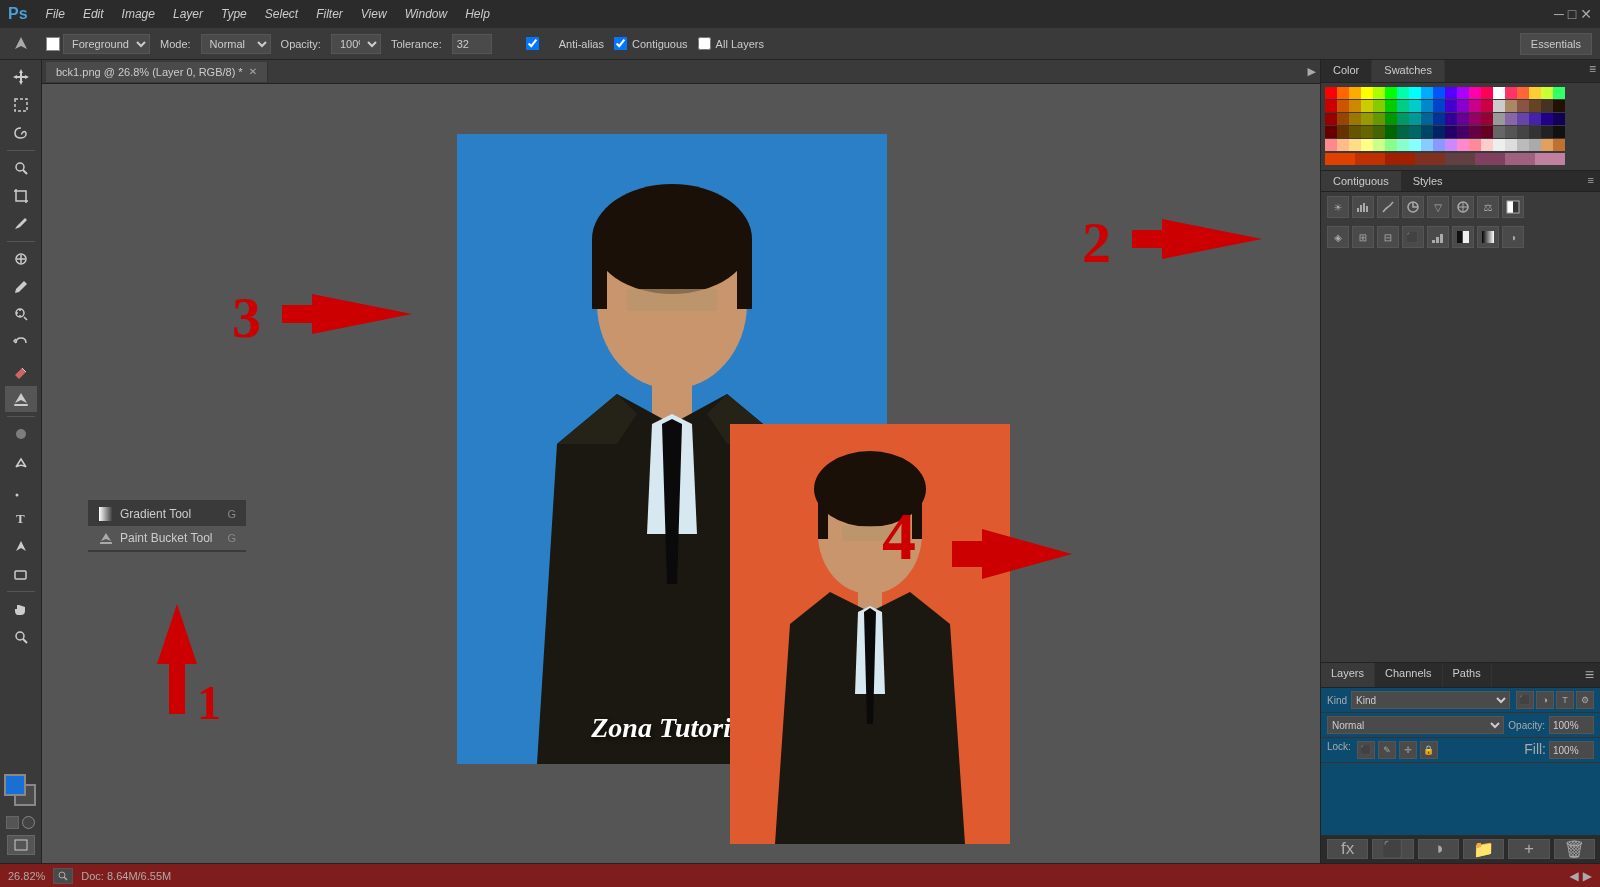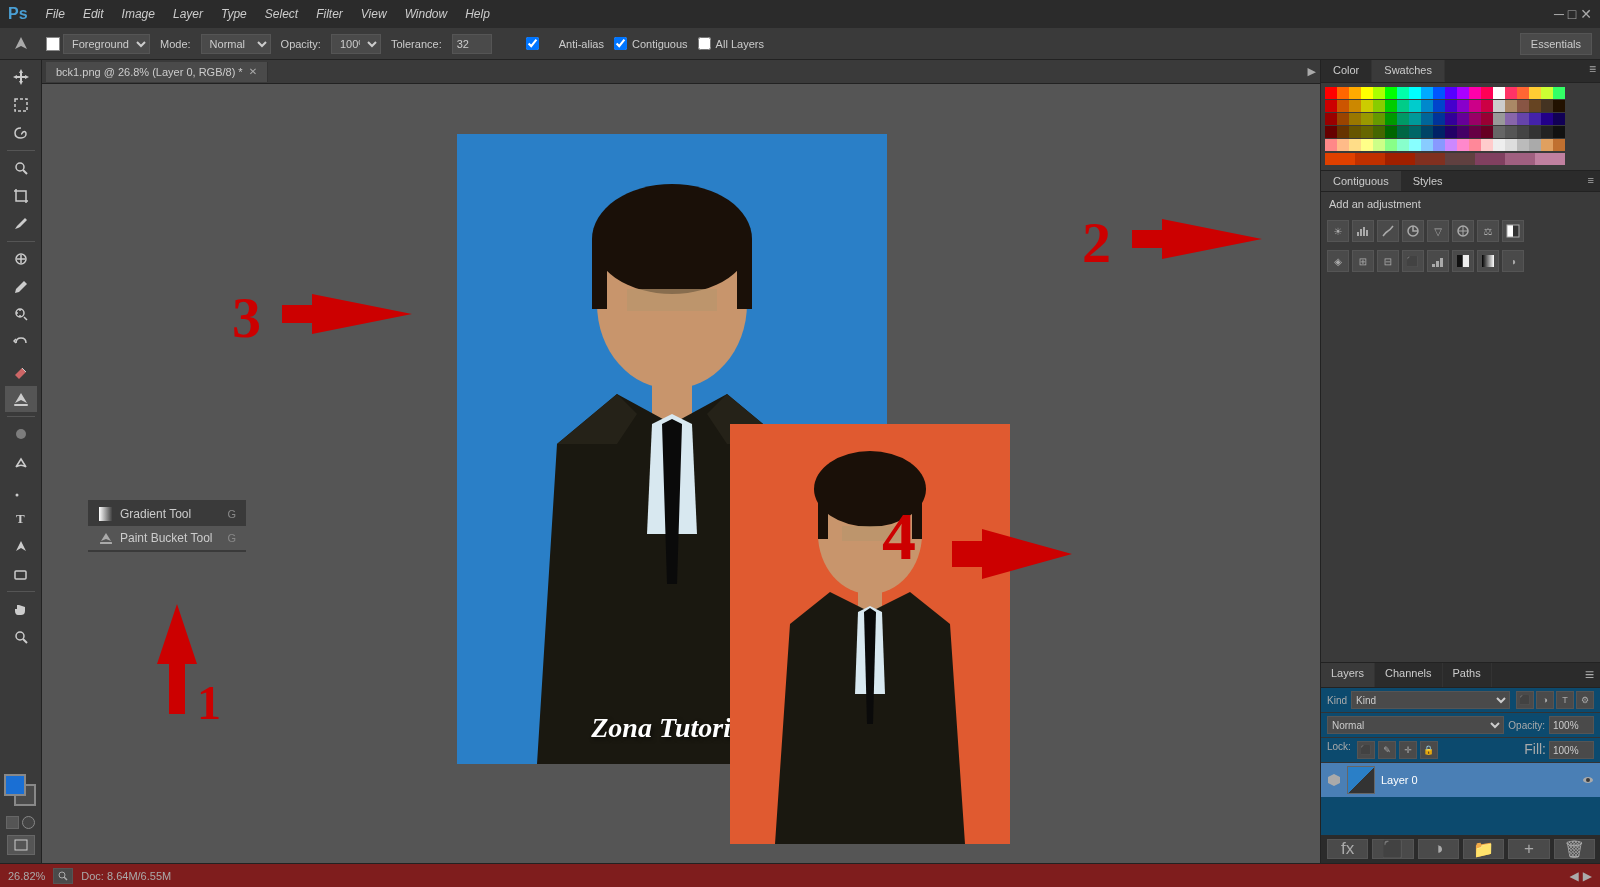--- a/index.html
+++ b/index.html
@@ -916,21 +916,20 @@
         </div>
       </div>
     </div>
 
     <div id="adjustments-panel">
       <div class="adj-header">
         <div class="adj-tab active">Contiguous</div>
         <div class="adj-tab">Styles</div>
         <div style="margin-left:auto;padding:3px 6px;cursor:pointer;color:#aaa;font-size:11px;">≡</div>
       </div>
-      <div class="adj-title">Add an adjustment</div>
 
       <div class="adj-icons-row">
         <div class="adj-icon-btn" title="Brightness/Contrast">☀</div>
         <div class="adj-icon-btn" title="Levels">
           <svg width="14" height="14" viewBox="0 0 14 14">
               <rect x="1" y="8" width="2" height="4" fill="#aaa"></rect>
               <rect x="4" y="5" width="2" height="7" fill="#aaa"></rect>
               <rect x="7" y="3" width="2" height="9" fill="#aaa"></rect>
               <rect x="10" y="6" width="2" height="6" fill="#aaa"></rect>
             </svg>
@@ -1029,35 +1028,20 @@
       <div class="layer-lock-icons">
         <span style="color:#aaa;font-size:10px;margin-right:3px;">Lock:</span>
         <div class="lock-btn">⬛</div>
         <div class="lock-btn">✎</div>
         <div class="lock-btn">✛</div>
         <div class="lock-btn">🔒</div>
         <span class="fill-label" style="margin-left:auto;">Fill:</span>
         <input type="text" value="100%" style="width: 45px; background: rgb(74, 74, 74); color: rgb(204, 204, 204); border: 1px solid rgb(85, 85, 85); font-size: 10px; height: 18px; padding: 1px 3px;">
       </div>
 
-      <div class="layer-item">
-        <svg width="14" height="14" viewBox="0 0 14 14" fill="#aaa" style="flex-shrink:0;">
-            <path d="M7 1 L13 4 L13 10 L7 13 L1 10 L1 4 Z"></path>
-          </svg>
-        <div class="layer-thumbnail">
-          <div class="layer-thumb-img"></div>
-        </div>
-        <span class="layer-name">Layer 0</span>
-        <div style="margin-left:auto;display:flex;gap:3px;align-items:center;">
-          <svg width="12" height="12" viewBox="0 0 12 12" fill="#aaa">
-              <ellipse cx="6" cy="6" rx="5" ry="3"></ellipse>
-              <circle cx="6" cy="6" r="2" fill="#3a3a3a"></circle>
-            </svg>
-        </div>
-      </div>
 
       <div class="layers-footer" style="margin-top:auto;position:absolute;bottom:24px;width:280px;">
         <div class="layers-footer-btn">fx</div>
         <div class="layers-footer-btn">⬛</div>
         <div class="layers-footer-btn">◑</div>
         <div class="layers-footer-btn">📁</div>
         <div class="layers-footer-btn">+</div>
         <div class="layers-footer-btn">🗑</div>
       </div>
     </div>

